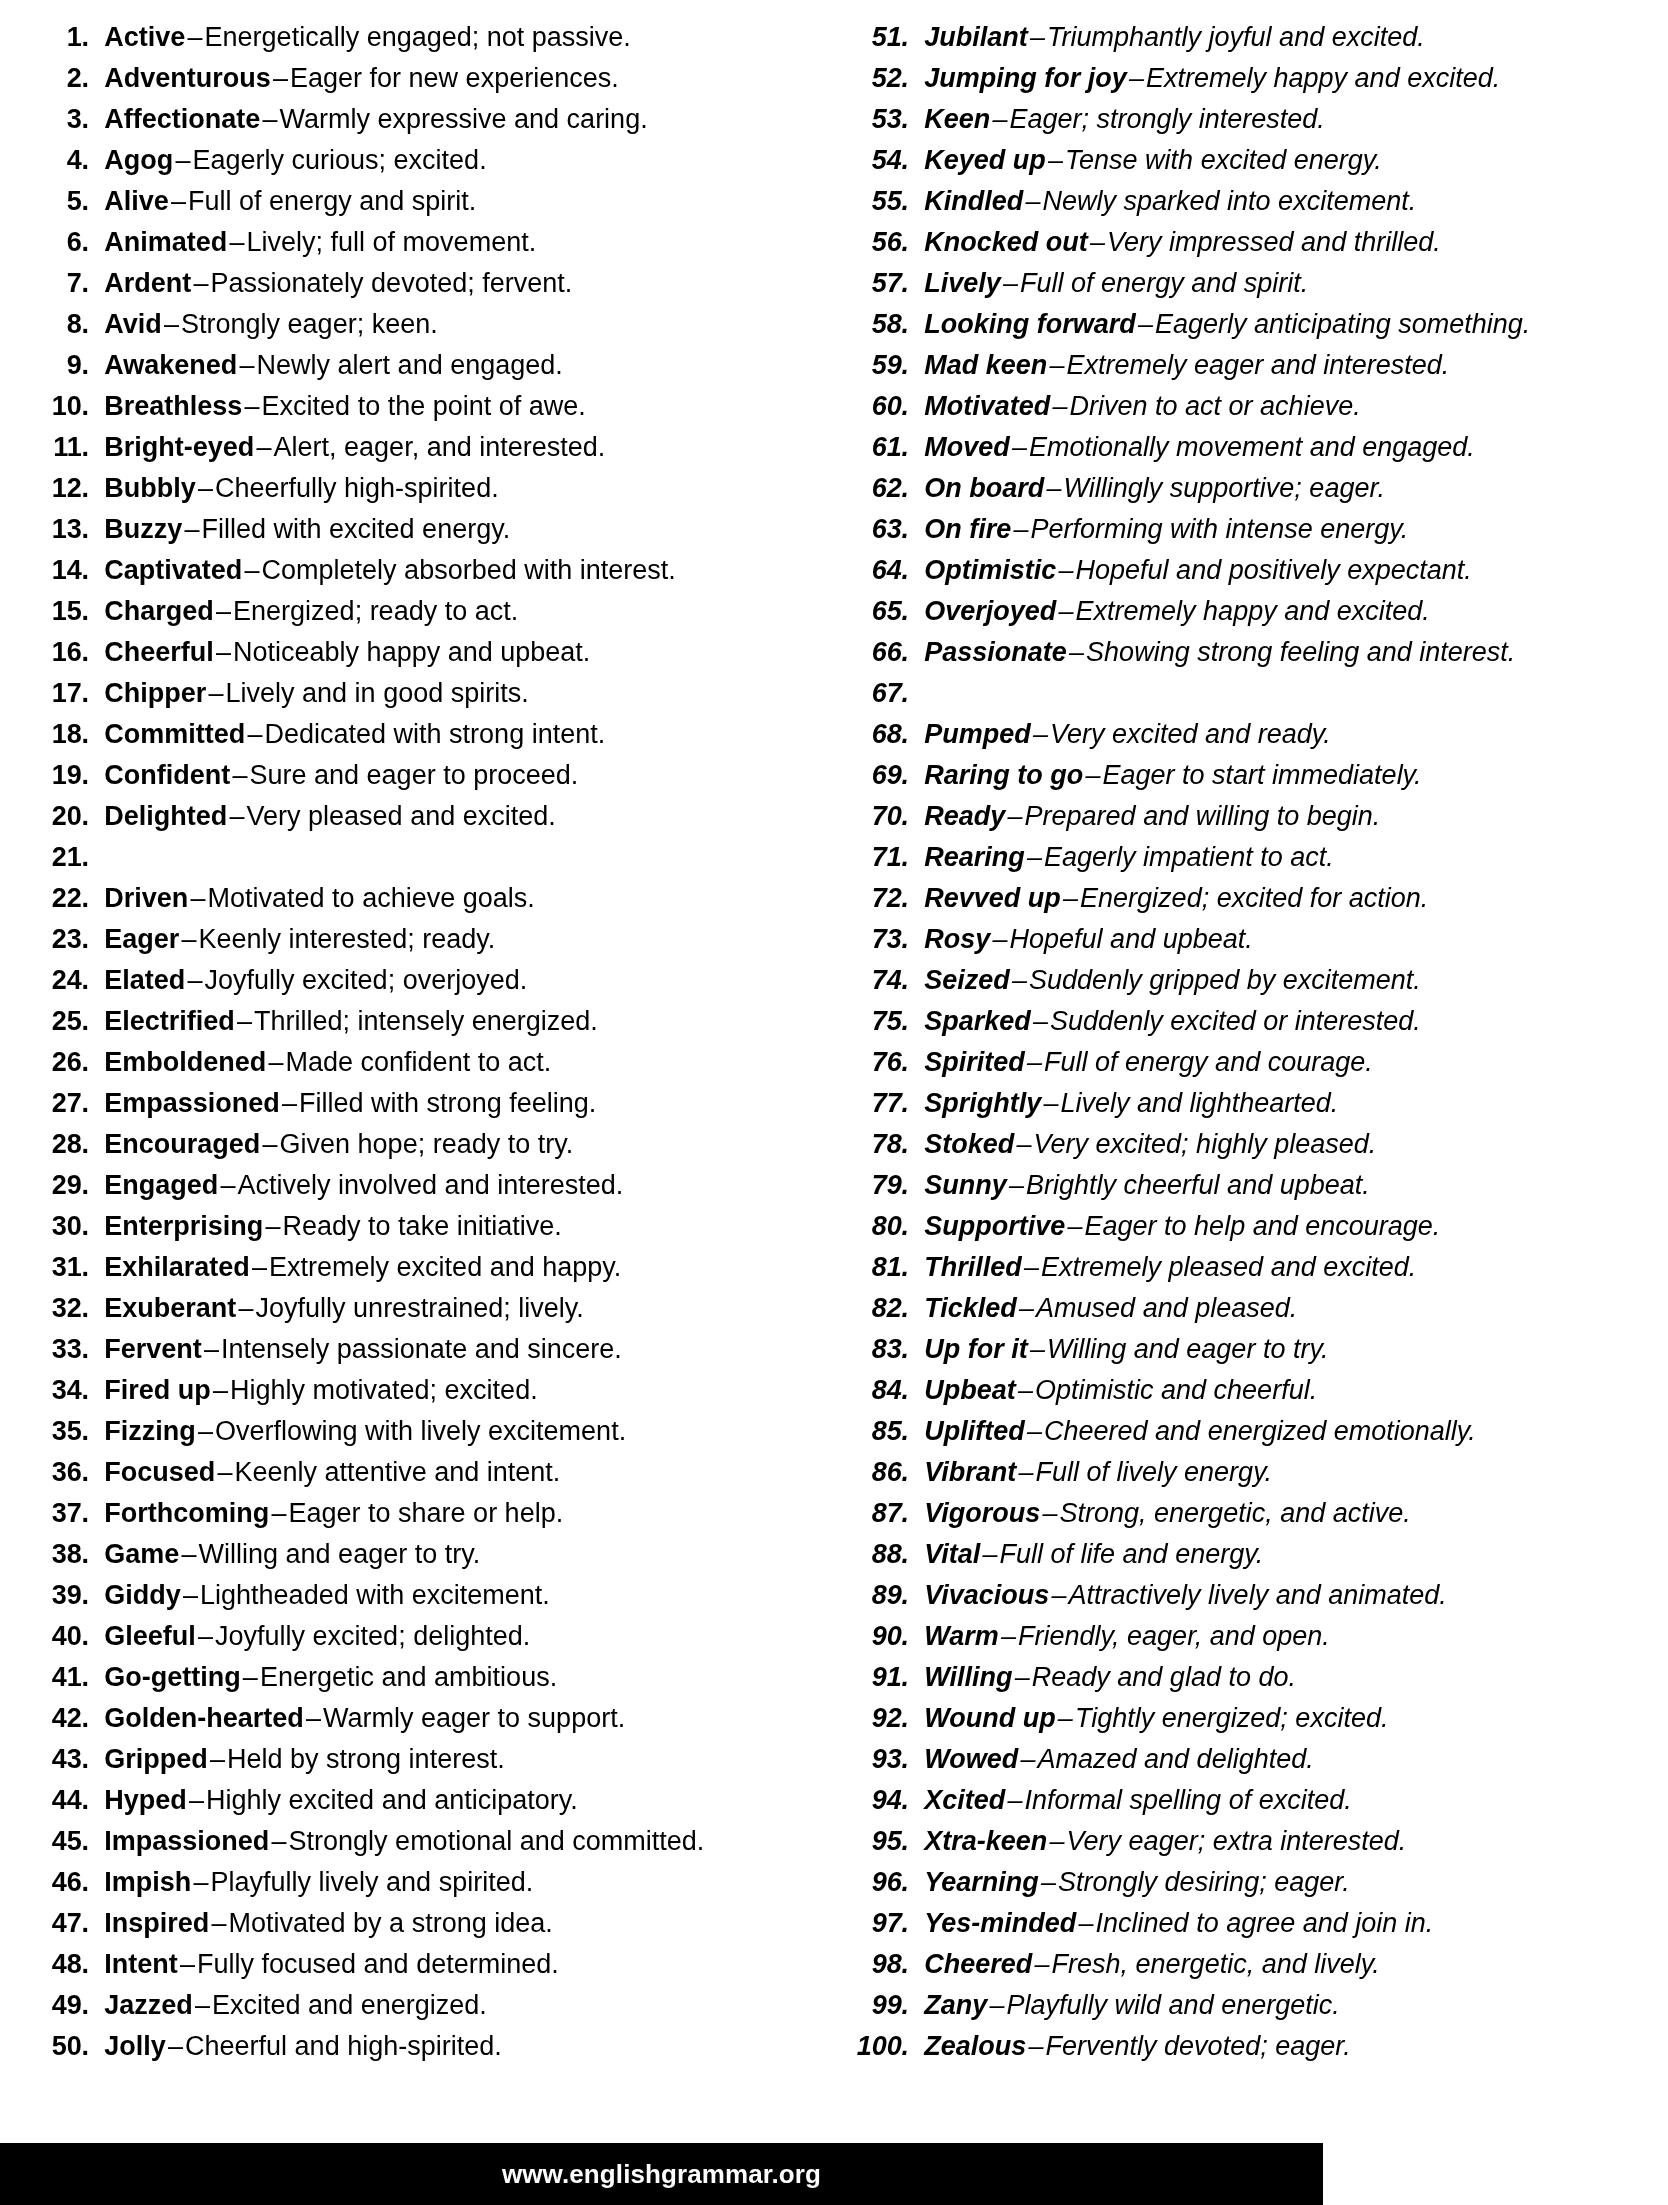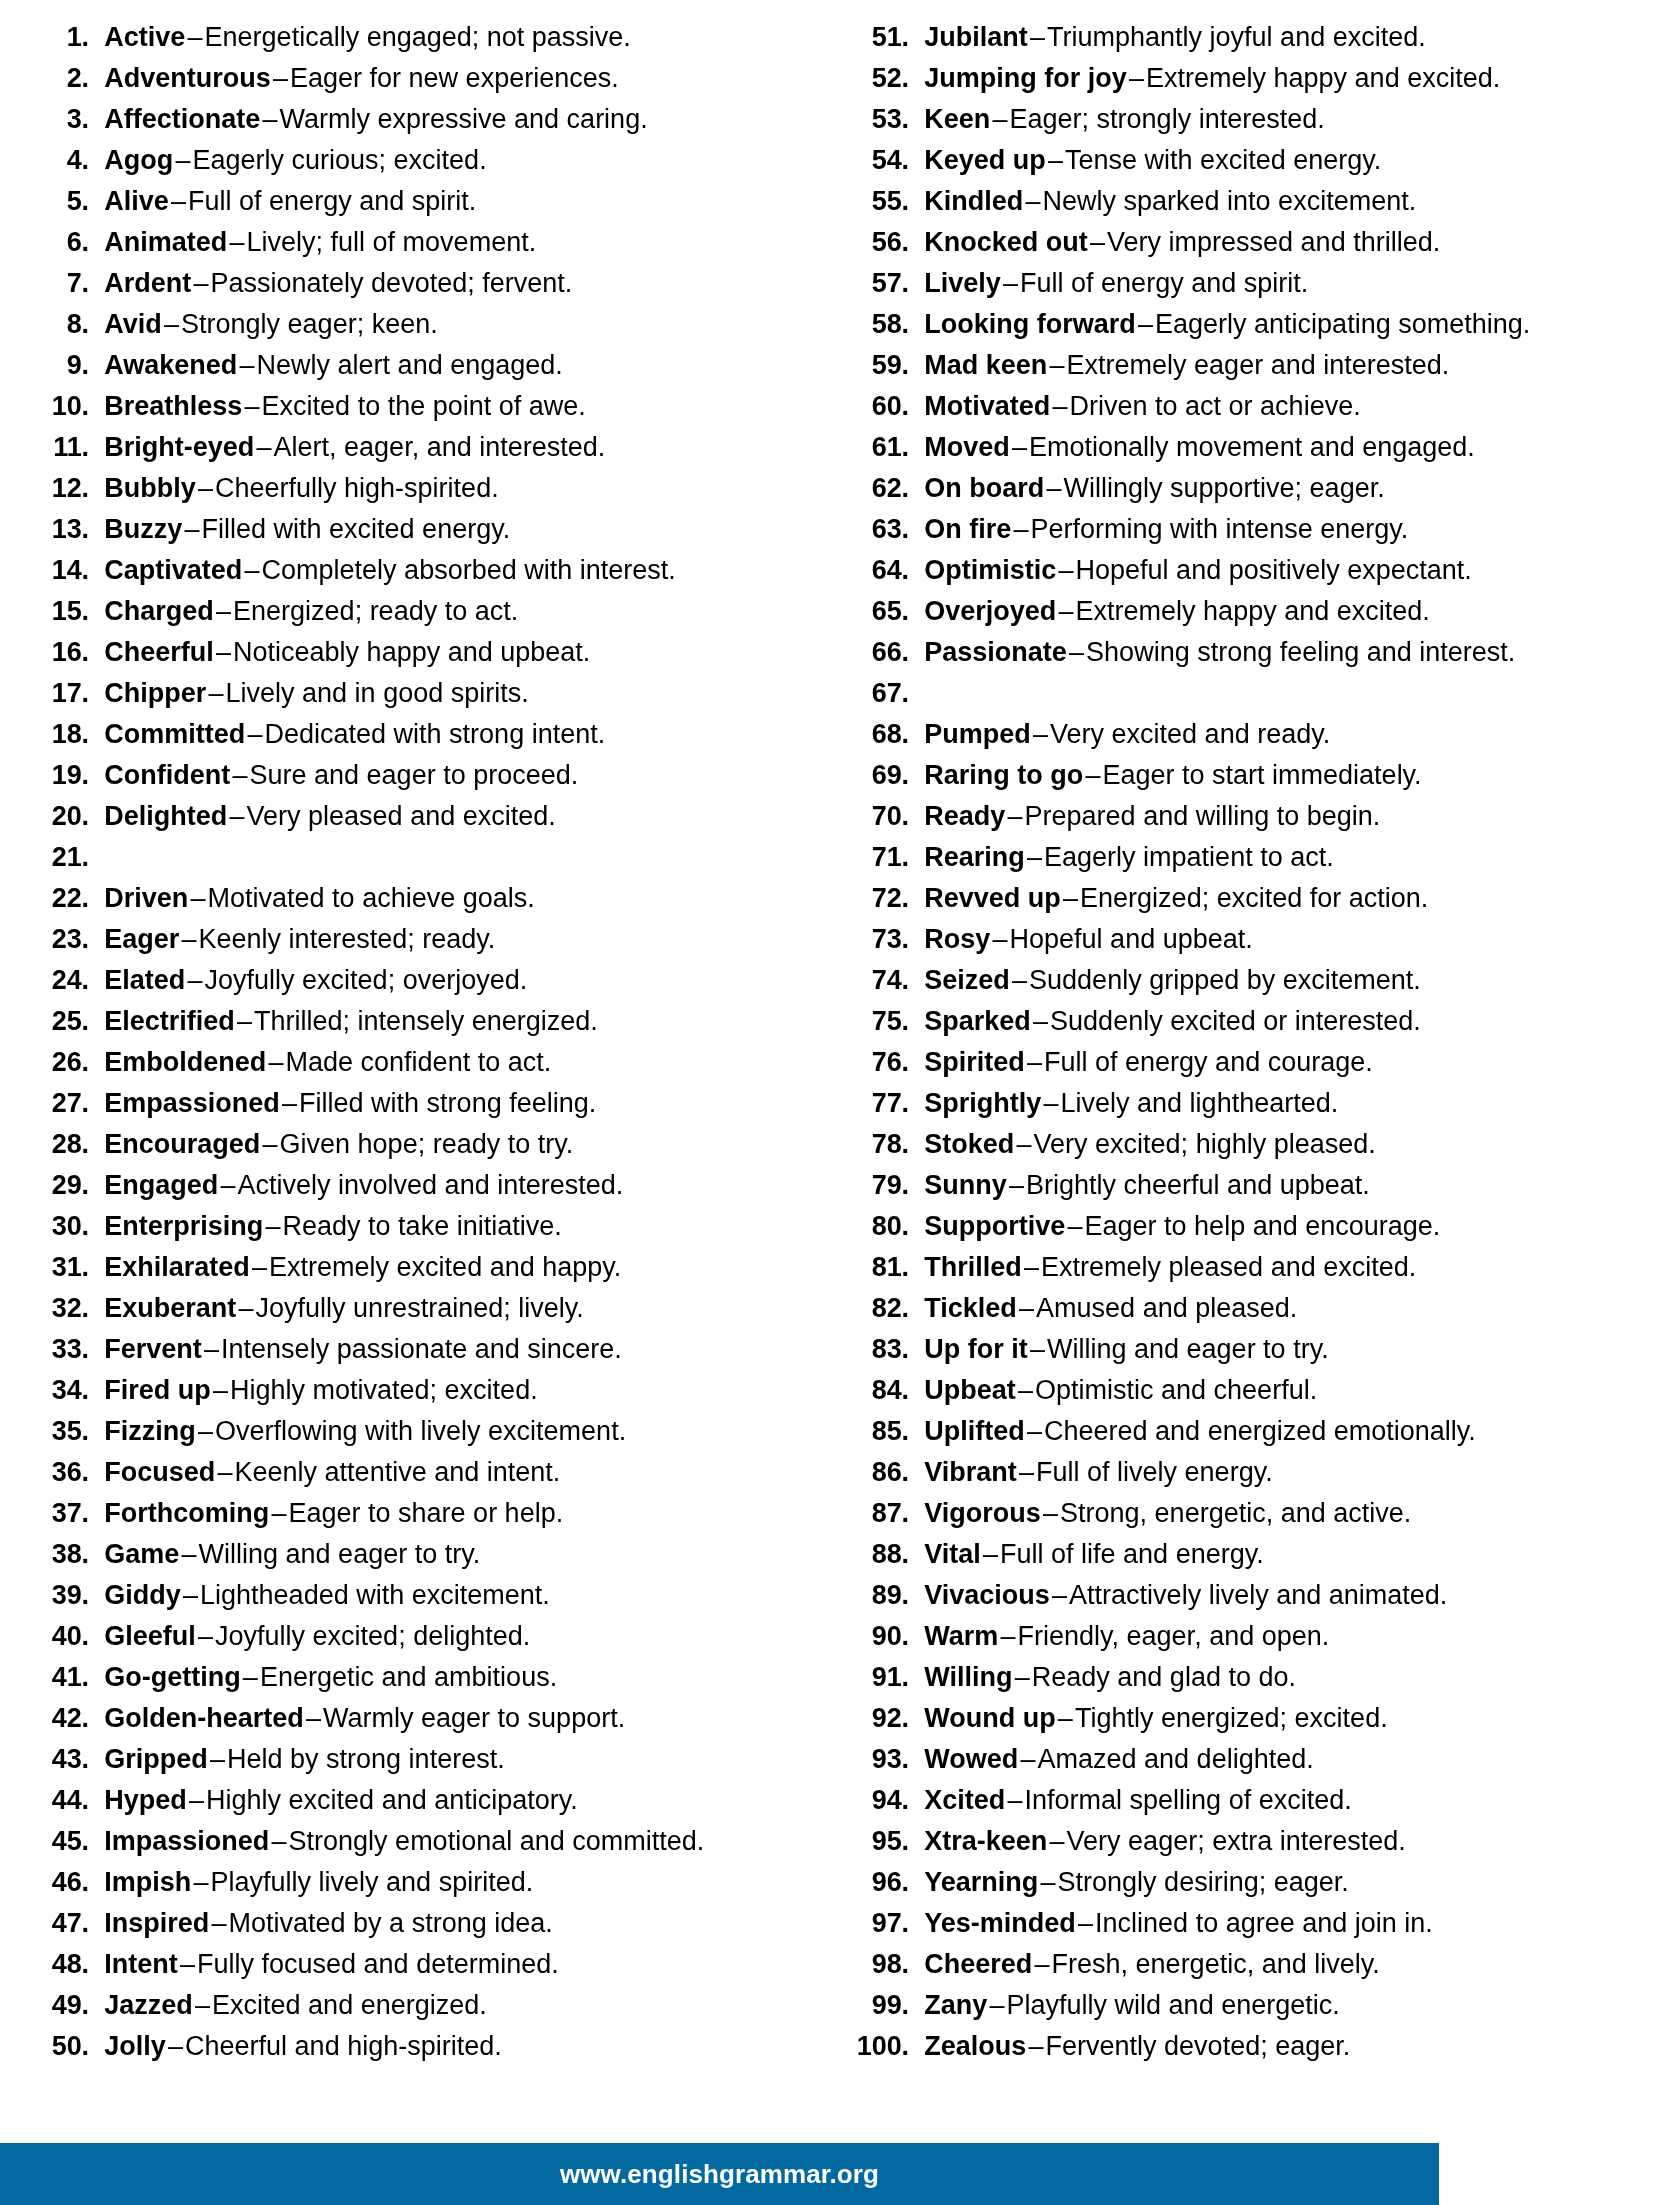--- a/index.html
+++ b/index.html
@@ -35,21 +35,21 @@
     box-sizing: border-box;
     padding-top: 16.7px;
   }
   .column {
     width: 834px;
     box-sizing: border-box;
     display: flex;
     flex-direction: column;
   }
   .col-left  { padding-left: 21px;  padding-right: 7px; }
-  .col-right { padding-left: 7px; padding-right: 7px; }
+  .col-right { padding-left: 7px; padding-right: 7px; font-style: italic; }
 
   .entry {
     display: flex;
     flex-direction: row;
     align-items: baseline;
     height: 41px;
     line-height: 41px;
     white-space: nowrap;
     font-size: 27px;
   }
@@ -72,23 +72,23 @@
     font-weight: normal;
     padding: 0 2.1px;
   }
   .def {
     font-weight: normal;
   }
   #footer {
     position: absolute;
     left: 0;
     top: 2143px;
-    width: 1439px;
+    width: 1323px;
     height: 63px;
-    background: #0369a1;
+    background: #000000;
     display: flex;
     align-items: center;
     justify-content: center;
   }
   #footer-text {
     color: #ffffff;
     font-size: 26px;
     font-weight: bold;
     letter-spacing: 0.1px;
   }

